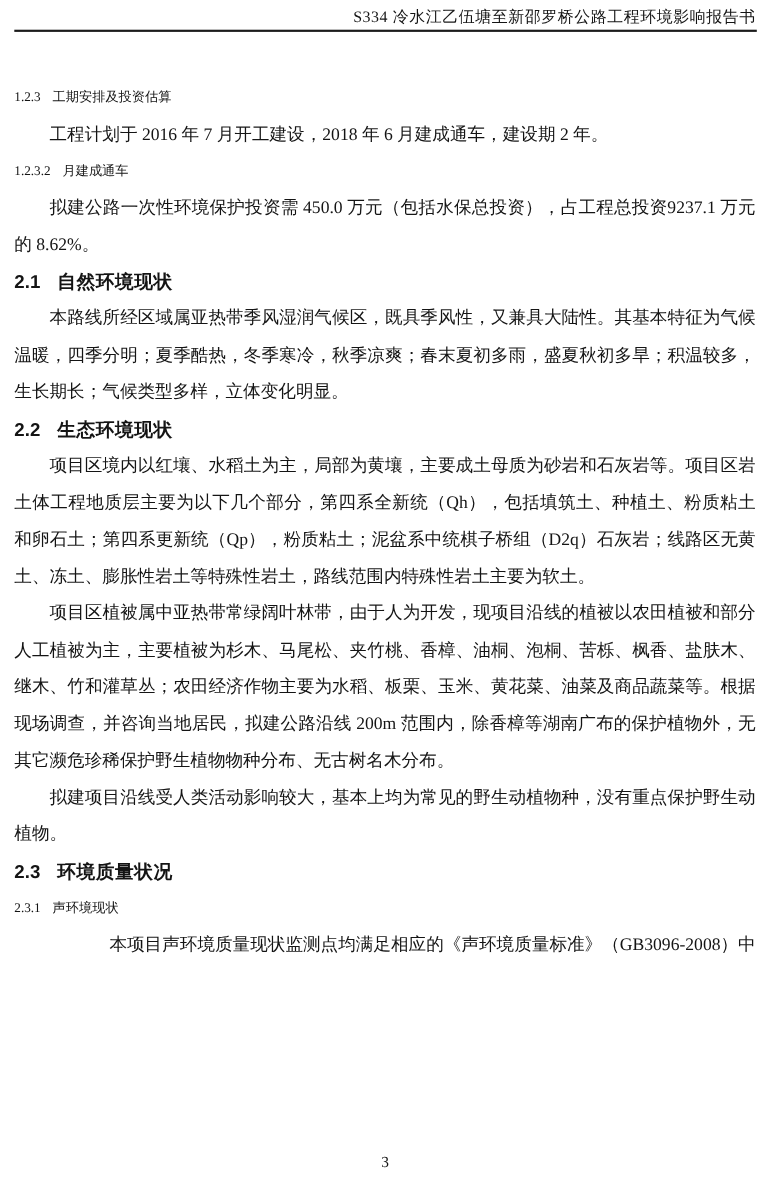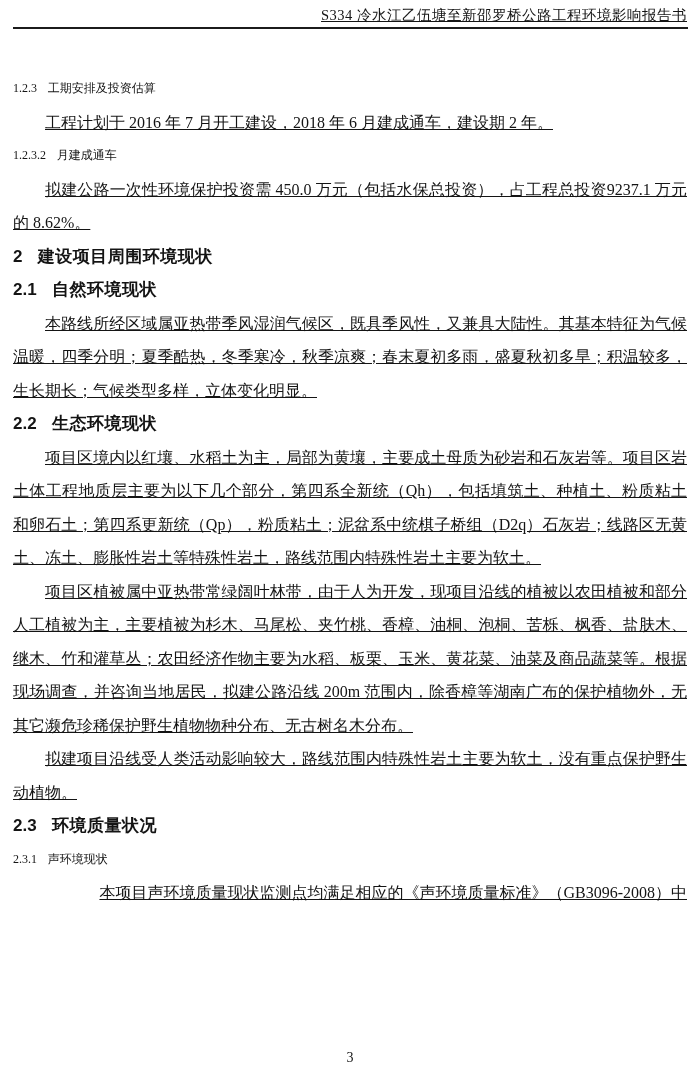--- a/index.html
+++ b/index.html
@@ -15,40 +15,38 @@
     background: #ffffff;
     overflow: hidden;
   }
   .header-title {
     position: absolute;
     top: 6px; left: 13px; right: 13px;
     text-align: right;
     font-size: 14.5px;
     letter-spacing: 0.5px;
     white-space: nowrap;
-    text-decoration: underline;
   }
   .header-rule {
     position: absolute;
     top: 27px; left: 13px; right: 12px;
     height: 2px;
     background: #1b1b1b;
   }
   .doc-body {
     position: absolute;
     top: 72px; left: 13px; right: 13px;
     font-size: 16px;
     line-height: 33.5px;
   }
   .para {
     margin: 0;
     text-align: justify;
     text-justify: inter-ideograph;
     text-indent: 2em;
-    text-decoration: underline;
   }
   .para:last-child { text-align: right; }
   h2, h3 { margin: 0; font-size: 12px; font-weight: normal; }
   .h-sub {
     font-family: "Liberation Serif", "DejaVu Serif", serif;
     font-weight: normal;
   }
   .h-main {
     font-family: "Liberation Sans", "DejaVu Sans", sans-serif;
     font-weight: 600;
@@ -81,39 +79,36 @@
 
 
     <p class="para">工程计划于 2016 年 7 月开工建设，2018 年 6 月建成通车，建设期 2 年。</p>
 
     <h3 class="h-sub">
       <span class="hnum">1.2.3.2</span><span>月建成通车</span>
     </h3>
 
     <p class="para">拟建公路一次性环境保护投资需 450.0 万元（包括水保总投资），占工程总投资9237.1 万元的 8.62%。</p>
 
-    <h2 class="h-main">
-      <span class="hnum">2</span><span>建设项目周围环境现状</span>
-    </h2>
 
     <h2 class="h-main">
       <span class="hnum">2.1</span><span>自然环境现状</span>
     </h2>
 
     <p class="para">本路线所经区域属亚热带季风湿润气候区，既具季风性，又兼具大陆性。其基本特征为气候温暖，四季分明；夏季酷热，冬季寒冷，秋季凉爽；春末夏初多雨，盛夏秋初多旱；积温较多，生长期长；气候类型多样，立体变化明显。</p>
 
     <h2 class="h-main">
       <span class="hnum">2.2</span><span>生态环境现状</span>
     </h2>
 
     <p class="para">项目区境内以红壤、水稻土为主，局部为黄壤，主要成土母质为砂岩和石灰岩等。项目区岩土体工程地质层主要为以下几个部分，第四系全新统（Qh），包括填筑土、种植土、粉质粘土和卵石土；第四系更新统（Qp），粉质粘土；泥盆系中统棋子桥组（D2q）石灰岩；线路区无黄土、冻土、膨胀性岩土等特殊性岩土，路线范围内特殊性岩土主要为软土。</p>
 
     <p class="para">项目区植被属中亚热带常绿阔叶林带，由于人为开发，现项目沿线的植被以农田植被和部分人工植被为主，主要植被为杉木、马尾松、夹竹桃、香樟、油桐、泡桐、苦栎、枫香、盐肤木、继木、竹和灌草丛；农田经济作物主要为水稻、板栗、玉米、黄花菜、油菜及商品蔬菜等。根据现场调查，并咨询当地居民，拟建公路沿线 200m 范围内，除香樟等湖南广布的保护植物外，无其它濒危珍稀保护野生植物物种分布、无古树名木分布。</p>
 
-    <p class="para">拟建项目沿线受人类活动影响较大，路线范围内特殊性岩土主要为软土，没有重点保护野生动植物。</p>
+    <p class="para">拟建项目沿线受人类活动影响较大，基本上均为常见的野生动植物种，没有重点保护野生动植物。</p>
 
     <h2 class="h-main">
       <span class="hnum">2.3</span><span>环境质量状况</span>
     </h2>
 
     <h3 class="h-sub">
       <span class="hnum">2.3.1</span><span>声环境现状</span>
     </h3>
 
     <p class="para">本项目声环境质量现状监测点均满足相应的《声环境质量标准》（GB3096-2008）中</p>

